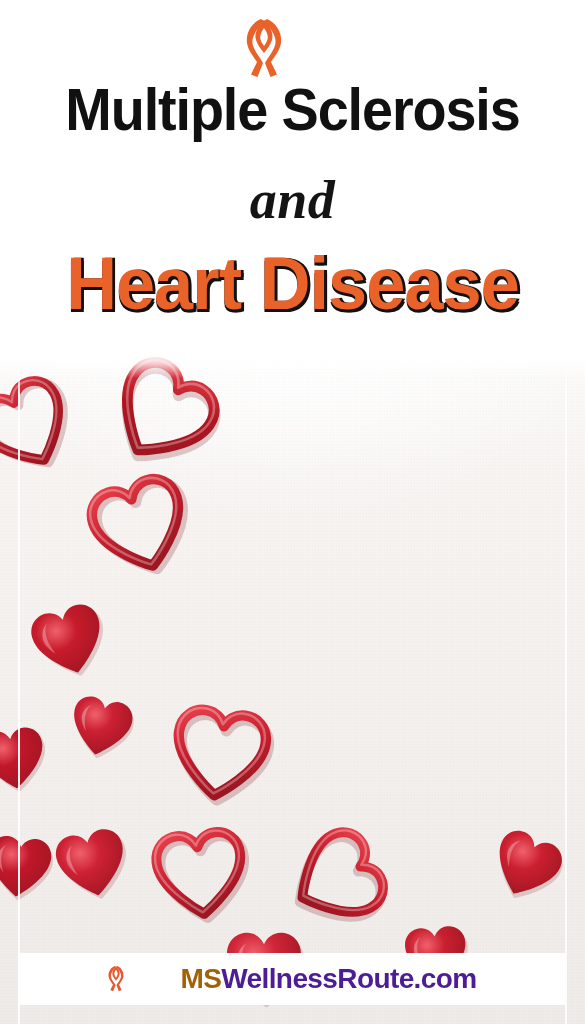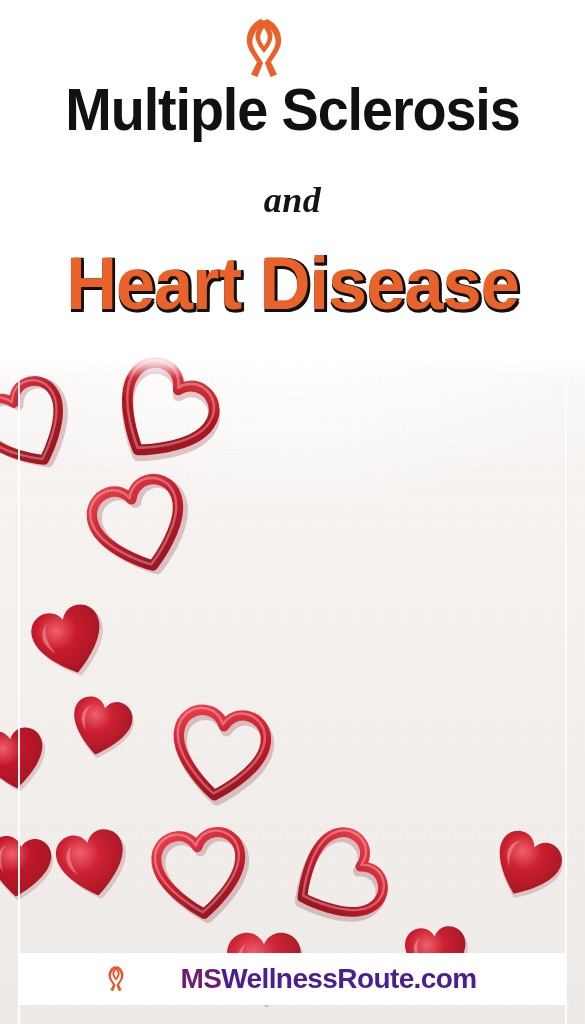--- a/index.html
+++ b/index.html
@@ -20,21 +20,21 @@
     position:absolute;left:0;top:78px;width:585px;text-align:center;
     font-family:"Liberation Sans Narrow","Liberation Sans",sans-serif;
     font-weight:bold;font-size:60px;line-height:64px;letter-spacing:-1.2px;
     color:#111111;
     transform:scaleX(0.93);transform-origin:center;
     white-space:nowrap;
   }
   .line-and{
     position:absolute;left:0;top:177px;width:585px;text-align:center;
     font-family:"Liberation Serif","DejaVu Serif",serif;
-    font-style:italic;font-weight:bold;font-size:36px;line-height:46px;
+    font-style:italic;font-weight:bold;font-size:54px;line-height:46px;
     color:#141414;letter-spacing:0.5px;
   }
   .line-hd{
     position:absolute;left:0;top:243px;width:585px;text-align:center;
     font-family:"Liberation Sans Narrow","Liberation Sans",sans-serif;
     font-weight:bold;font-size:74px;line-height:82px;letter-spacing:-1px;
     color:#E8622A;
     transform:scaleX(0.95);transform-origin:center;
     white-space:nowrap;
     text-shadow:3px 3px 0 #111111, 3px 0 0 #111, 0 3px 0 #111;
@@ -76,21 +76,21 @@
     background:#ffffff;z-index:60;
     display:flex;align-items:center;justify-content:center;
   }
   .footer-inner{display:flex;align-items:center;gap:9px;}
   .ribbon-foot{width:20px;height:30px;flex:0 0 auto;}
   .brand{
     font-family:"Liberation Sans",sans-serif;
     font-weight:bold;font-size:28px;line-height:30px;letter-spacing:-0.6px;
     white-space:nowrap;
   }
-  .brand .b-ms{color:#701a75;margin-left:45px;}
+  .brand .b-ms{color:#a16207;margin-left:45px;}
   .brand .b-rest{color:#4c1d95;}
 </style>
 </head>
 <body>
 
 <div id="pin">
 
   <div class="photo">
     <div class="grain"></div>
     <div id="hearts-layer">

